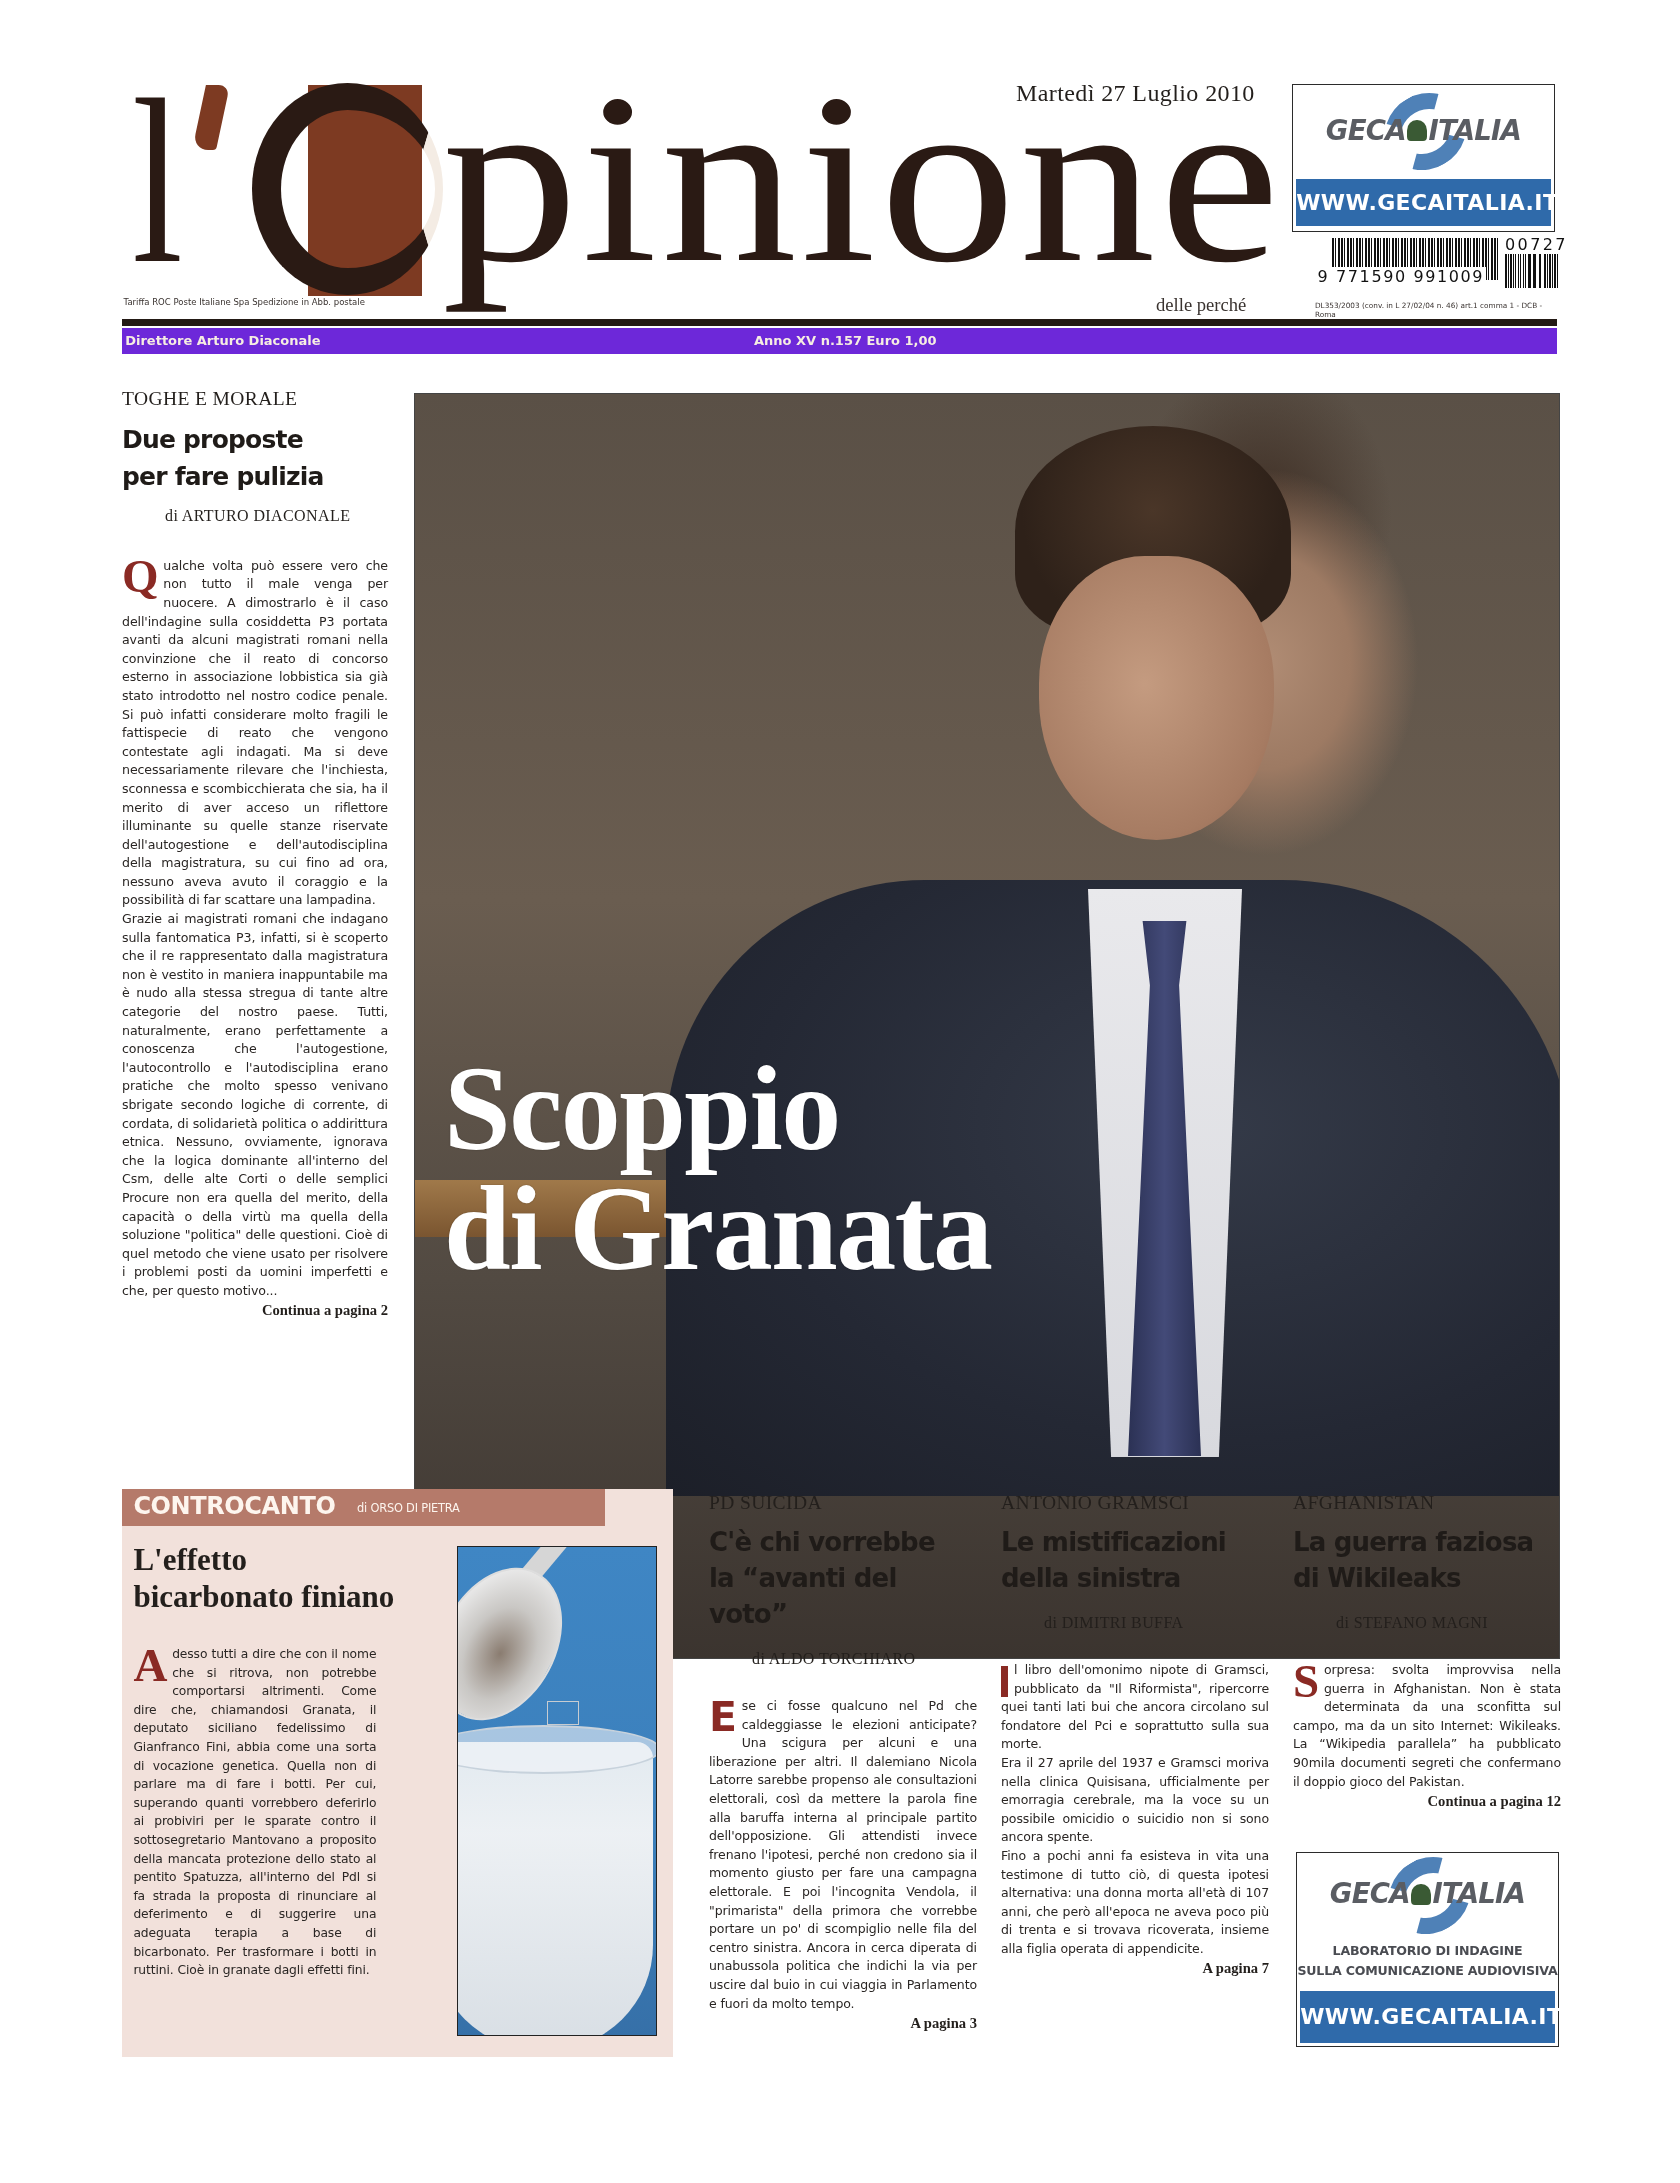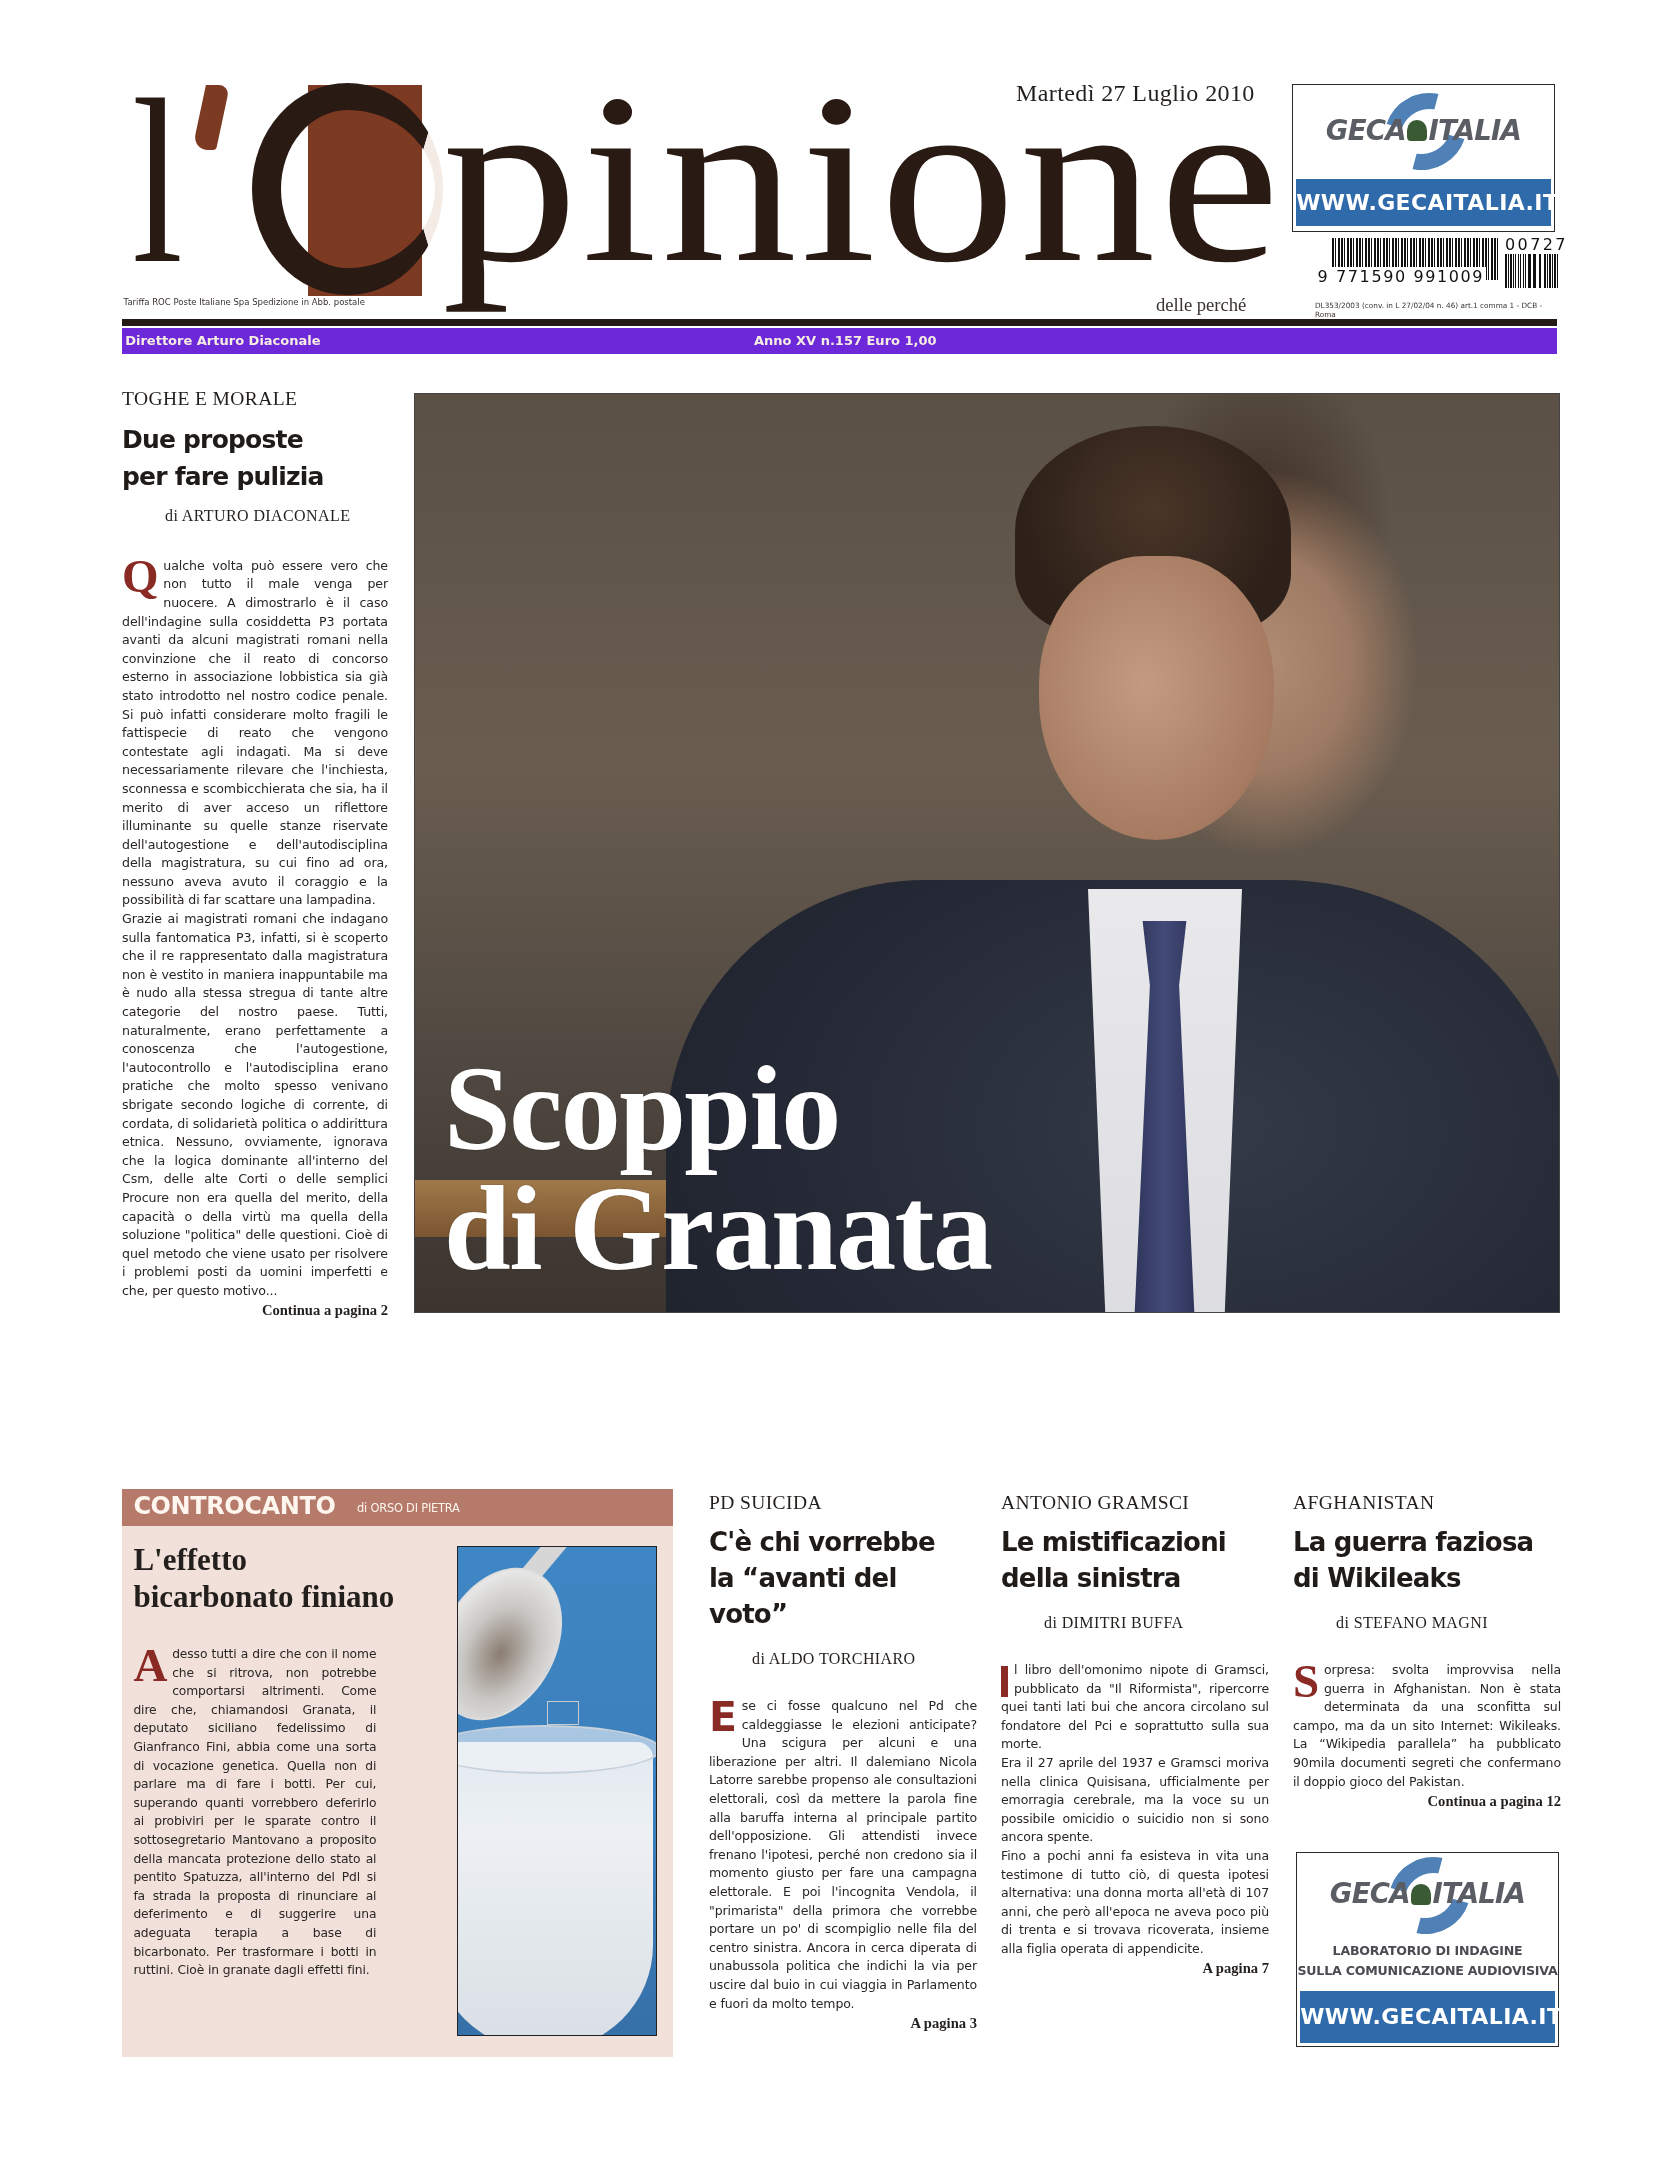--- a/index.html
+++ b/index.html
@@ -45,36 +45,36 @@
     .col-left { position: absolute; left: 122px; top: 388px; width: 266px; }
     .kicker { font-family: "Liberation Serif", serif; font-size: 19.5px; color: #231f1c; letter-spacing: 0.4px; }
     .headline-sans { font-family: "DejaVu Sans", sans-serif; font-size: 25px; line-height: 37px; color: #1f1b18; letter-spacing: -0.8px; margin-top: 11.4px; }
     .byline { font-family: "Liberation Serif", serif; font-size: 16px; color: #231f1c; margin-top: 11.4px; letter-spacing: 0.4px; margin-left: 43px; }
     .body-text { font-family: "DejaVu Sans", sans-serif; font-size: 12.6px; line-height: 18.6px; text-align: justify; color: #2a2624; letter-spacing: -0.1px; }
     .dropcap { float: left; font-family: "Liberation Serif", serif; font-weight: bold; font-size: 47px; line-height: 36px; color: #8a2a24; margin: 1.6px 4.9px 0 0; }
     .continua { text-align: right; font-family: "Liberation Serif", serif; font-weight: bold; font-size: 14.6px; color: #231f1c; margin-top: 1.6px; }
     .col-left .body-text { margin-top: 32px; }
 
     
-    .hero { position: absolute; left: 414px; top: 393px; width: 1146px; height: 920px; border: 1.6px solid #444; overflow: hidden;
+    .hero { position: absolute; left: 414px; top: 393px; width: 1146px; height: 1266px; border: 1.6px solid #444; overflow: hidden;
       background:
         radial-gradient(ellipse 211px 268px at 851px 268px, #b08c74 0%, #9d7a63 40%, rgba(120,95,80,0) 72%),
         radial-gradient(ellipse 162px 195px at 847px 122px, #3e2e24 0%, rgba(60,45,35,0) 80%),
         linear-gradient(180deg, #5a5046 0%, #6a5d50 40%, #524a42 70%, #3b342f 100%); }
     .hero-suit { position: absolute; left: 251px; top: 486px; width: 908px; height: 616px; background: radial-gradient(ellipse at 60% 40%, #343a48 0%, #242834 60%, #1c1f28 100%); border-radius: 259px 292px 0 0; }
     .hero-shirt { position: absolute; left: 673px; top: 495px; width: 154px; height: 568px; background: linear-gradient(180deg, #e9e9ec, #d8d9de); clip-path: polygon(0 0, 100% 0, 85% 100%, 15% 100%); }
     .hero-tie { position: absolute; left: 713px; top: 527px; width: 73px; height: 535px; background: linear-gradient(90deg, #2b3154, #434a78 50%, #2b3154); clip-path: polygon(20% 0, 80% 0, 70% 12%, 100% 100%, 0 100%, 30% 12%); }
     .hero-face { position: absolute; left: 624px; top: 162px; width: 235px; height: 284px; border-radius: 45% 45% 50% 50%; background: radial-gradient(ellipse at 45% 45%, #c49b80, #a67b62 70%, #8b634e 100%); }
     .hero-hair { position: absolute; left: 600px; top: 32px; width: 276px; height: 211px; border-radius: 50% 50% 30% 30%; background: radial-gradient(circle at 50% 40%, #4a3628 0%, #2e2119 70%); }
     .hero-desk { position: absolute; left: 0; top: 786px; width: 268px; height: 57px; background: linear-gradient(180deg, #a0794a, #7a5530); }
     .hero-title { position: absolute; left: 29px; top: 655px; font-family: "Liberation Serif", serif; font-weight: bold; font-size: 120px; line-height: 120px; color: #ffffff; letter-spacing: -1.6px; text-shadow: 0 0 1.6px rgba(0,0,0,0.3); }
 
     
     .controcanto { position: absolute; left: 122px; top: 1489px; width: 551px; height: 568px; background: #f2e1db; }
-    .cc-bar { position: absolute; left: 0; top: 0; width: 551px; height: 37px; background: #b57a6a; padding-left: 23px; }
+    .cc-bar { position: absolute; left: 0; top: 0; width: 483px; height: 37px; background: #b57a6a; padding-left: 23px; }
     .cc-title { position: absolute; left: 11.4px; top: 3.2px; font-family: "DejaVu Sans", sans-serif; font-weight: bold; font-size: 24px; color: #fdf5ee; letter-spacing: -0.4px; }
     .cc-by { position: absolute; left: 235px; top: 12px; font-size: 11.4px; color: #fdf5ee; letter-spacing: -0.2px; }
     .cc-headline { position: absolute; left: 11.4px; top: 52px; width: 268px; font-family: "Liberation Serif", serif; font-size: 31px; line-height: 37px; color: #231f1c; }
     .cc-body { position: absolute; left: 11.4px; top: 156px; width: 243px; font-size: 12.3px; line-height: 18.6px; }
     .cc-photo { position: absolute; left: 335px; top: 57px; width: 200px; height: 490px; border: 1.6px solid #222; overflow: hidden;
       background: linear-gradient(180deg, #3f86c4 0%, #3b7fbb 60%, #3670a8 100%); }
     .cc-glass { position: absolute; left: -24px; top: 195px; width: 219px; height: 308px; border-radius: 16px 16px 105px 105px; background: linear-gradient(180deg, #e9eef2 0%, #f4f5f6 30%, #dfe3e7 100%); opacity: 0.96; }
     .cc-glass-rim { position: absolute; left: -32px; top: 178px; width: 235px; height: 49px; border-radius: 50%; border: 2.4px solid #c7d2dc; background: rgba(240,244,248,0.6); }
     .cc-spoon { position: absolute; left: -16px; top: 16px; width: 114px; height: 162px; border-radius: 50%; background: radial-gradient(ellipse at 55% 55%, #8a7c70 0%, #c9c7c4 40%, #eaeaea 75%); transform: rotate(28deg); border: 2.4px solid #ddd; }
     .cc-spoon-handle { position: absolute; left: 65px; top: -24px; width: 19.5px; height: 97px; background: #d6d6d6; transform: rotate(40deg); }

